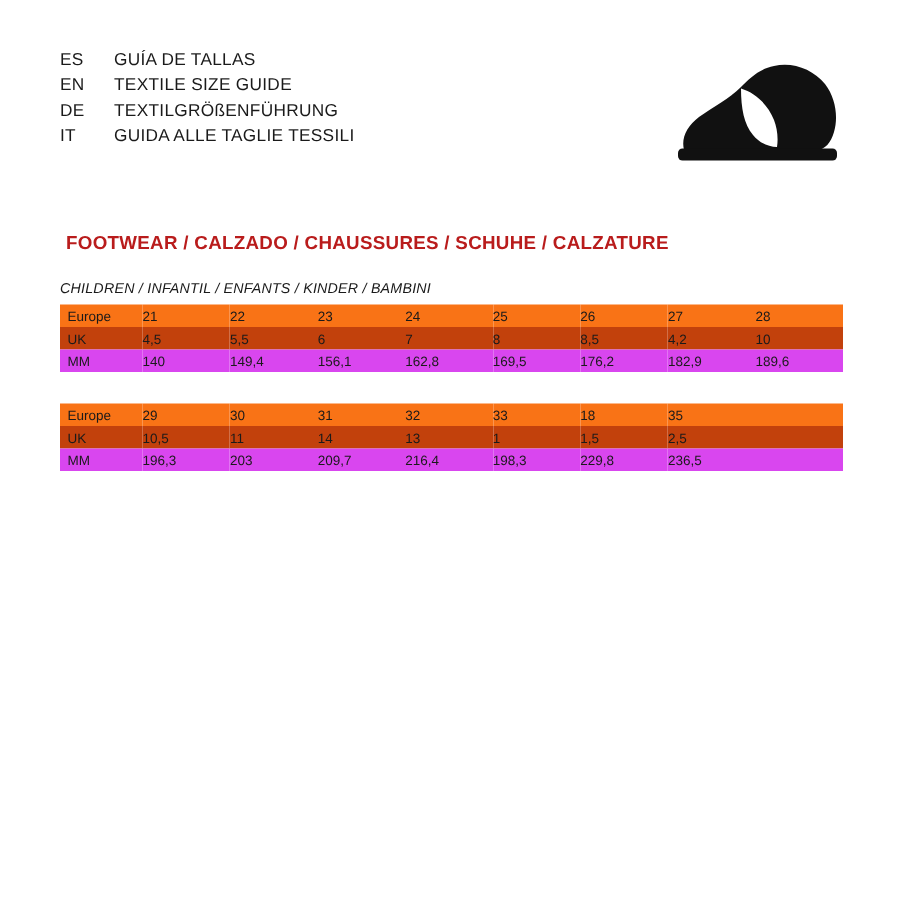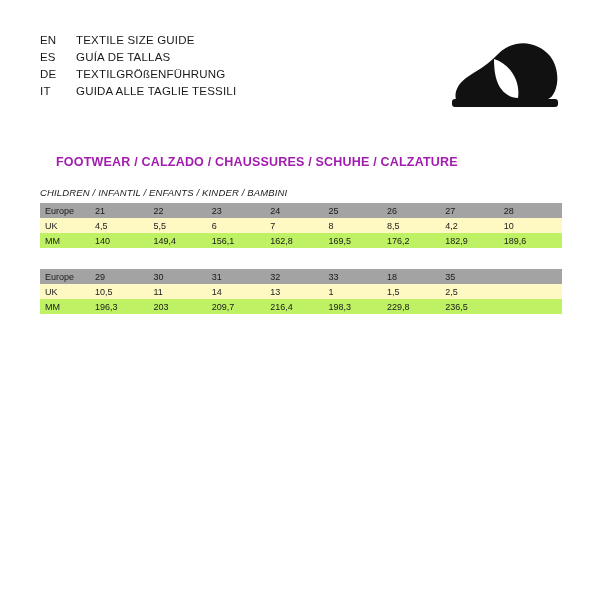--- a/index.html
+++ b/index.html
@@ -55,26 +55,26 @@
     position: absolute;
     right: 0;
     top: 8px;
     width: 110px;
     height: 70px;
   }
 
   
   .section-title {
     position: absolute;
-    left: 56px;
+    left: 44px;
     top: 155px;
     font-size: 12.5px;
     font-weight: bold;
     letter-spacing: 0.2px;
-    color: #a21caf;
+    color: #b91c1c;
   }
   .sub-title {
     position: absolute;
     left: 40px;
     top: 187px;
     font-size: 9.5px;
     letter-spacing: 0.15px;
     color: #1a1a1a;
     font-style: italic;
   }
@@ -98,46 +98,46 @@
     color: #1a1a1a;
     font-size: 9px;
     vertical-align: middle;
   }
   .size-table td.label {
     text-align: left;
     padding-left: 5px;
     width: 50px;
   }
   tr.shade td {
-    background: #bef264;
+    background: #d946ef;
   }
   tr.plain td {
-    background: #fef9c3;
+    background: #c2410c;
   }
   tr.head td {
-    background: #a3a3a3;
+    background: #f97316;
     margin-left: 25px;
   }
 </style>
 </head>
 <body>
 
 <div class="page">
 
   <div class="header">
     <div class="lang-list">
 
       <div class="lang-row">
+        <span class="lang-code">ES</span>
+        <span class="lang-title">GUÍA DE TALLAS</span>
+      </div>
+
+      <div class="lang-row">
         <span class="lang-code">EN</span>
         <span class="lang-title">TEXTILE SIZE GUIDE</span>
-      </div>
-
-      <div class="lang-row">
-        <span class="lang-code">ES</span>
-        <span class="lang-title">GUÍA DE TALLAS</span>
       </div>
 
 
       <div class="lang-row">
         <span class="lang-code">DE</span>
         <span class="lang-title">TEXTILGRÖßENFÜHRUNG</span>
       </div>
 
       <div class="lang-row">
         <span class="lang-code">IT</span>

